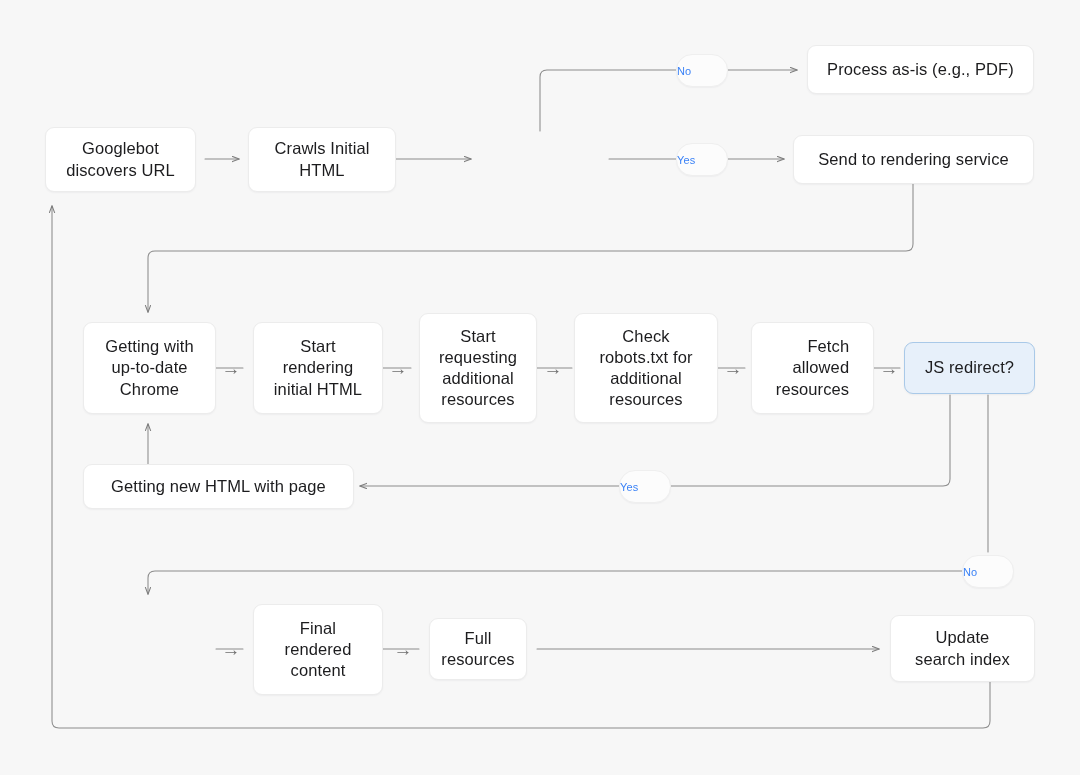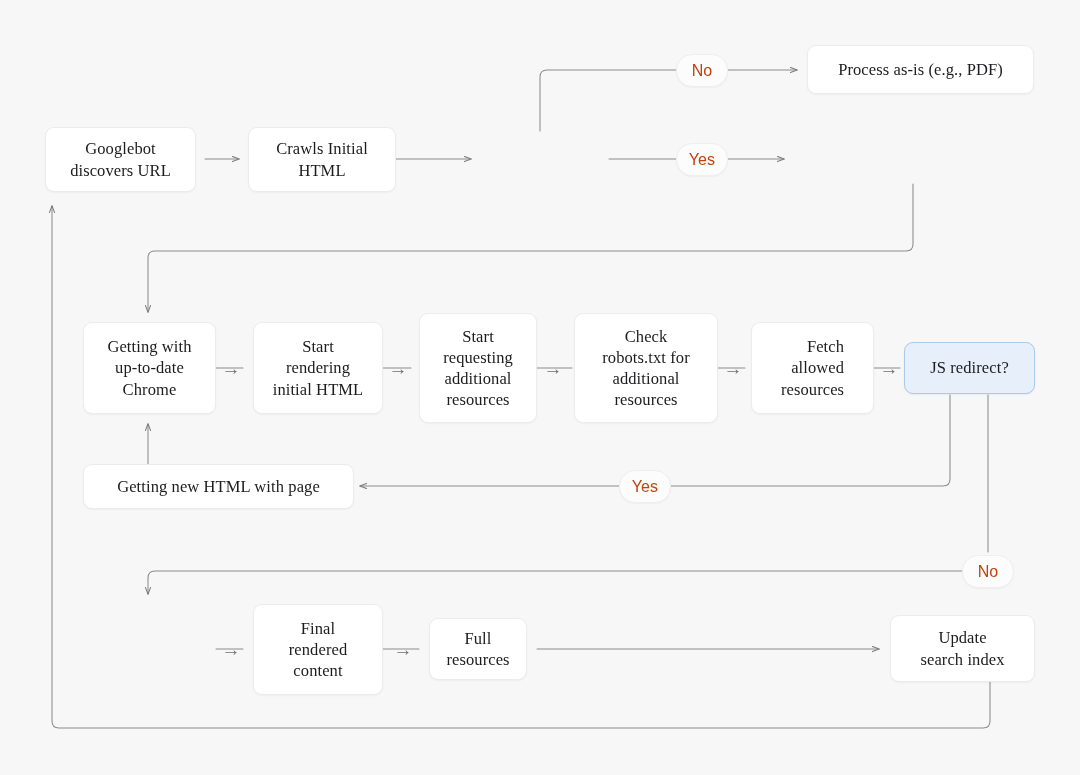--- a/index.html
+++ b/index.html
@@ -36,39 +36,37 @@
     text-align: center;
     background: #ffffff;
     border: 1px solid #ececec;
     border-radius: 9px;
     color: #1c1c1e;
     font-size: 16.5px;
     line-height: 1.28;
     letter-spacing: 0.1px;
     box-shadow: 0 1px 2px rgba(16,24,40,0.045);
     padding: 4px 10px;
-    font-family: Liberation Serif, serif;
   }
   .node.decision {
     background: #e7f0fa;
     border: 1.5px solid #a9c9e8;
     box-shadow: 0 1px 2px rgba(16,24,40,0.05);
   }
 
   .pill {
     position: absolute;
     box-sizing: border-box;
     display: flex;
     align-items: center;
-    justify-content: center;
     background: #fcfcfc;
     border: 1px solid #efefef;
     border-radius: 16px;
-    color: #c2410c;
-    font-size: 16px;
+    color: #3b82f6;
+    font-size: 11px;
     letter-spacing: 0.1px;
     box-shadow: 0 1px 1.5px rgba(16,24,40,0.04);
   }
 
   .arrow-glyph {
     position: absolute;
     color: #6f6f6f;
     font-size: 19px;
     line-height: 1;
     display: flex;
@@ -131,20 +129,23 @@
   <div class="node" style="left:248px; top:127px; width:148px; height:65px;">
     <span style="white-space:pre-line;">Crawls Initial
 HTML</span>
   </div>
 
 
   <div class="node" style="left:807px; top:45px; width:227px; height:49px;">
     <span style="white-space:pre-line;">Process as-is (e.g., PDF)</span>
   </div>
 
+  <div class="node" style="left:793px; top:135px; width:241px; height:49px;">
+    <span style="white-space:pre-line;">Send to rendering service</span>
+  </div>
 
   <div class="pill" style="left:676px; top:54px; width:52px; height:33px;">
     <span>No</span>
   </div>
 
   <div class="pill" style="left:676px; top:143px; width:52px; height:33px;">
     <span>Yes</span>
   </div>
 
   <div class="node" style="left:83px; top:322px; width:133px; height:92px;">

